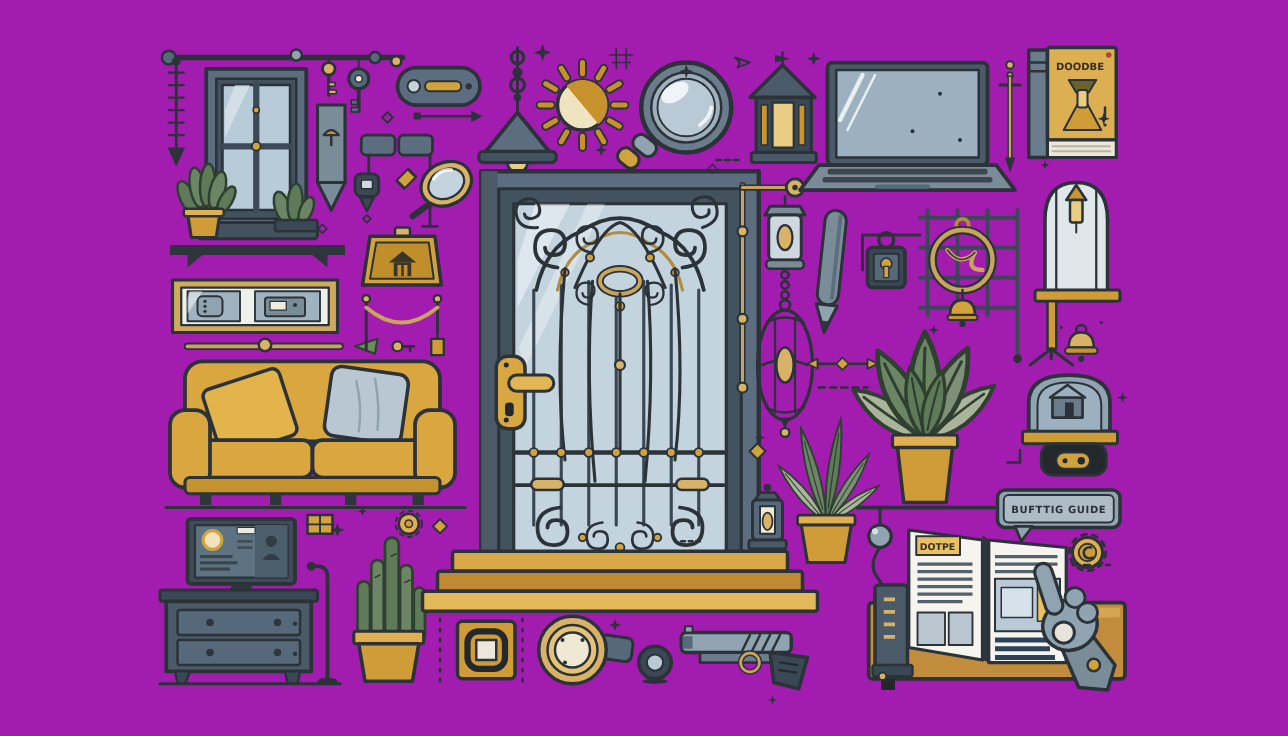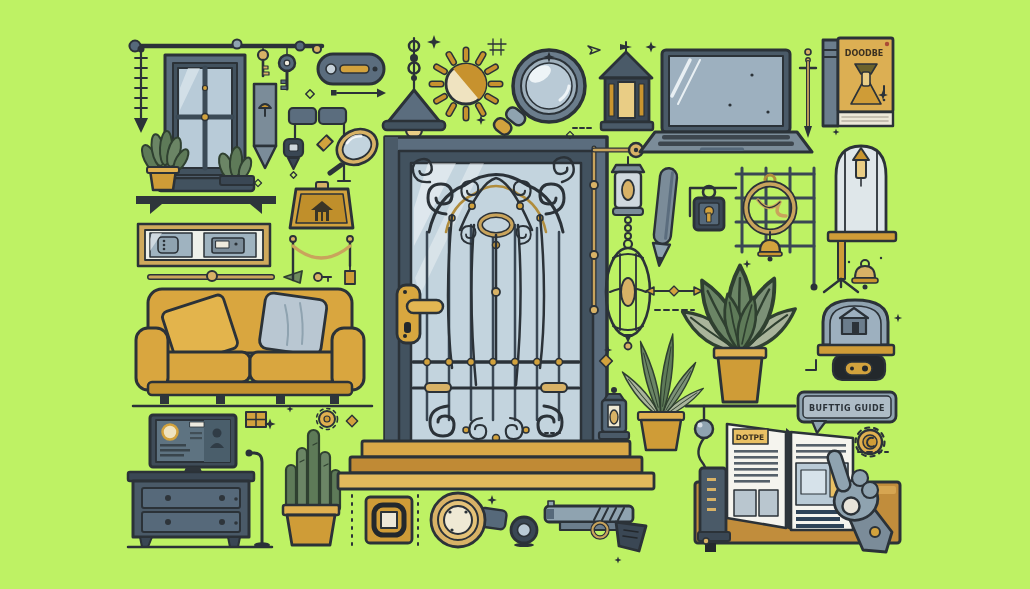--- a/index.html
+++ b/index.html
@@ -1,16 +1,16 @@
 <!DOCTYPE html>
 <html><head>
 <meta charset="utf-8">
 <style>
   html,body{margin:0;padding:0;background:#e8e6dc;}
-  #canvas{position:relative;width:1030px;height:589px;background:#bef264;overflow:hidden;font-family:"DejaVu Sans",sans-serif;}
+  #canvas{position:relative;width:1030px;height:589px;background:#a21caf;overflow:hidden;font-family:"DejaVu Sans",sans-serif;}
   svg{position:absolute;left:0;top:0;}
   svg *{stroke-linecap:round;stroke-linejoin:round;}
   .k{stroke:#2B3238;}
   text{font-family:"DejaVu Sans",sans-serif;font-weight:bold;}
 </style>
 </head>
 <body>
 
 <div id="canvas">
 <svg width="1030" height="589" viewBox="0 0 1030 589">

